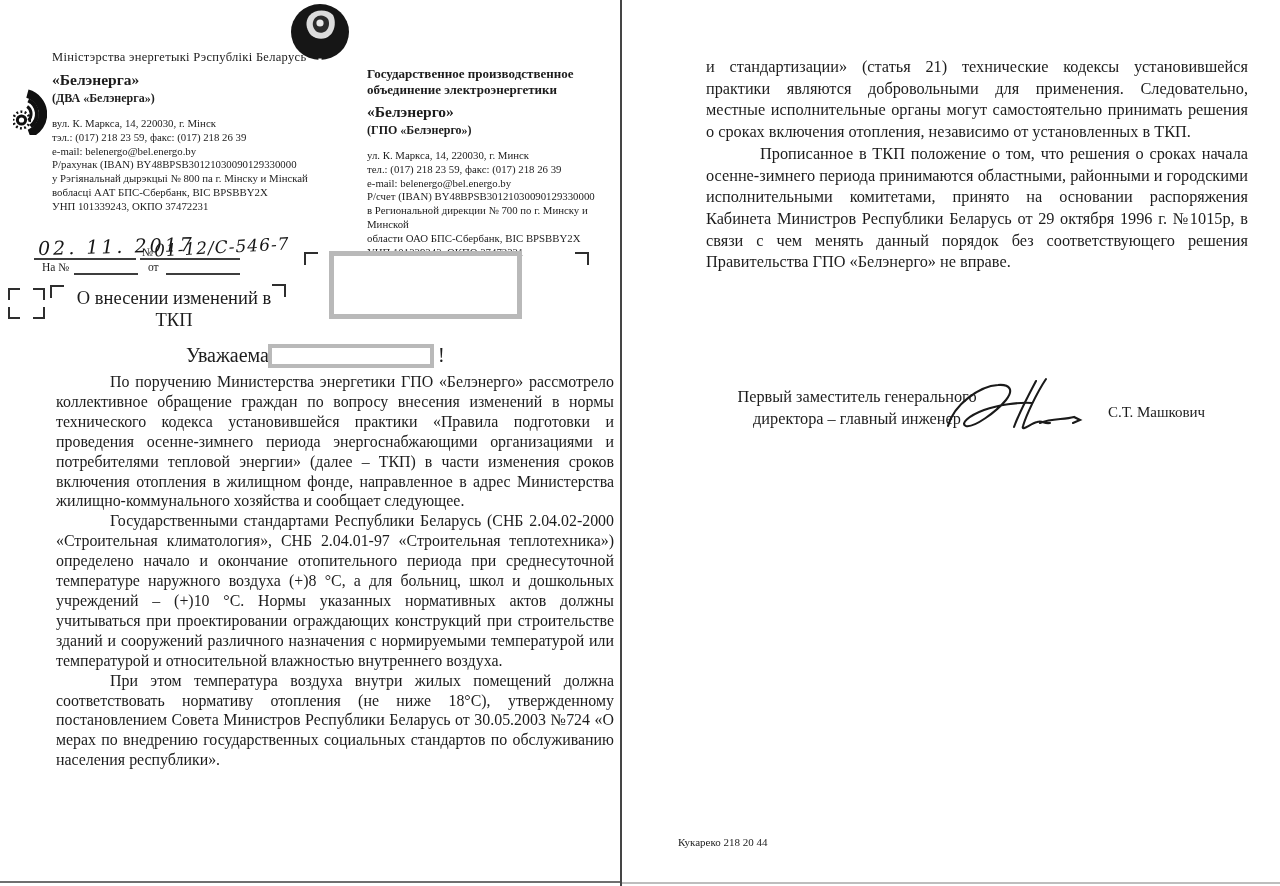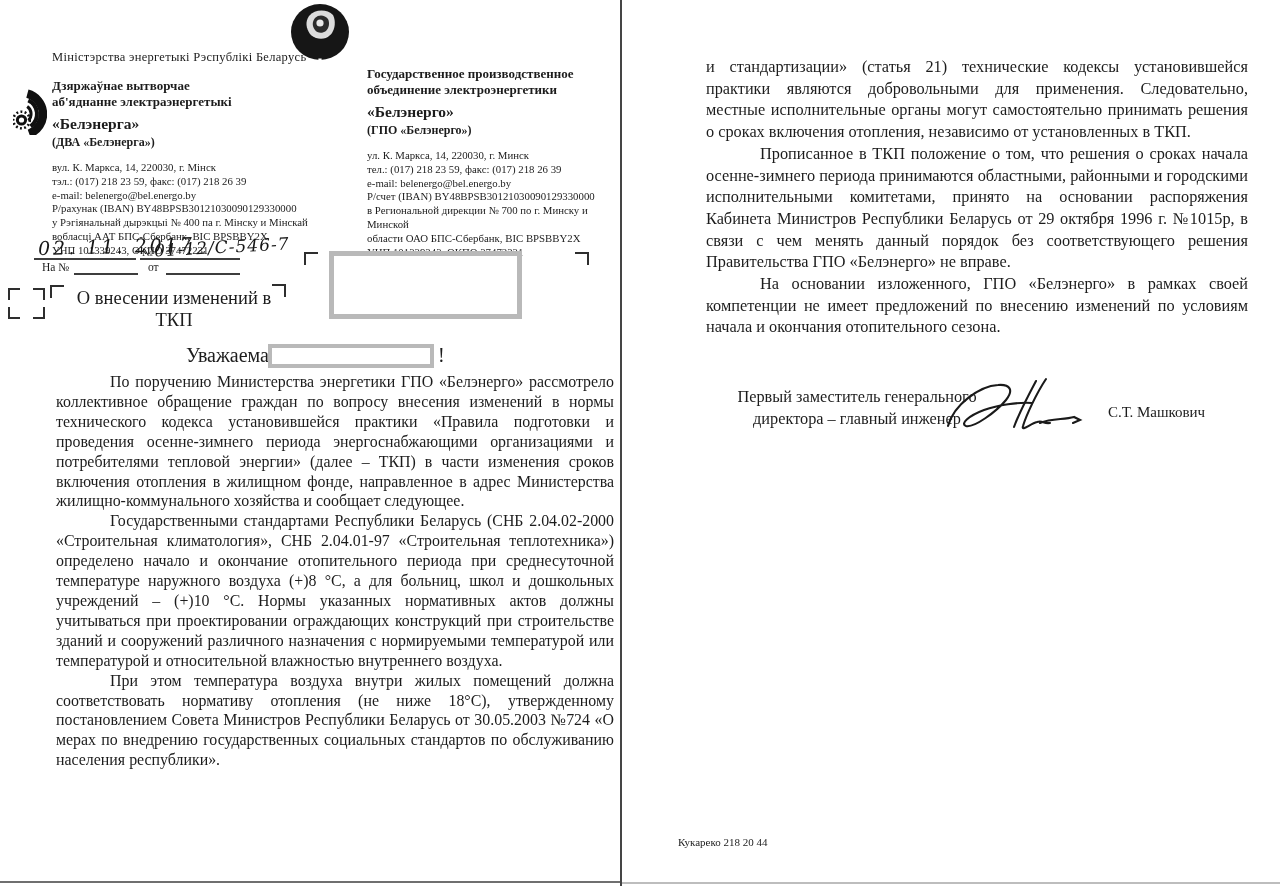--- a/index.html
+++ b/index.html
@@ -80,32 +80,28 @@
       <ellipse cx="31" cy="30" rx="29" ry="28" fill="#161616"></ellipse>
       <path d="M20 14 C26 7 38 7 44 13 C47 19 46 26 43 31 C39 37 25 38 21 32 C17 26 16 20 20 14 Z" fill="#dcdcdc"></path>
       <path d="M26 16 C30 12 36 13 39 17 C41 21 40 26 37 29 C33 32 28 31 26 28 C23 24 23 20 26 16 Z" fill="#2b2b2b"></path>
       <circle cx="31" cy="21" r="3.6" fill="#e8e8e8"></circle>
       <path d="M24 33 C28 37 36 37 40 33" stroke="#e0e0e0" stroke-width="1.6" fill="none"></path>
       <rect x="29.4" y="56.5" width="3.2" height="4" fill="#ffffff"></rect>
     </svg>
 
     <div class="lh-col" style="left:36px;top:50px;width:256px;">
       <div class="lh-ministry">Міністэрства энергетыкі Рэспублікі Беларусь</div>
-      <div class="lh-org">
-        <span>Дзяржаўнае вытворчае</span><br>
-        <span>аб'яднанне электраэнергетыкі</span>
-      </div>
       <div class="lh-name">«Белэнерга»</div>
       <div class="lh-short">(ДВА «Белэнерга»)</div>
       <div class="lh-addr">
         <span>вул. К. Маркса, 14, 220030, г. Мінск</span>
         <span>тэл.: (017) 218 23 59, факс: (017) 218 26 39</span>
         <span>e-mail: belenergo@bel.energo.by</span>
         <span>Р/рахунак (IBAN) BY48BPSB30121030090129330000</span>
-        <span>у Рэгіянальнай дырэкцыі № 400 па г. Мінску и Мінскай</span>
+        <span>у Рэгіянальнай дырэкцыі № 800 па г. Мінску и Мінскай</span>
         <span>вобласці ААТ БПС-Сбербанк, BIC BPSBBY2X</span>
         <span>УНП 101339243, ОКПО 37472231</span>
       </div>
     </div>
 
     <div class="lh-col" style="left:351px;top:53px;width:244px;">
       <div class="lh-org">
         <span>Государственное производственное</span><br>
         <span>объединение электроэнергетики</span>
       </div>
@@ -155,21 +151,20 @@
       <p>Государственными стандартами Республики Беларусь (СНБ 2.04.02-2000 «Строительная климатология», СНБ 2.04.01-97 «Строительная теплотехника») определено начало и окончание отопительного периода при среднесуточной температуре наружного воздуха (+)8 °С, а для больниц, школ и дошкольных учреждений – (+)10 °С. Нормы указанных нормативных актов должны учитываться при проектировании ограждающих конструкций при строительстве зданий и сооружений различного назначения с нормируемыми температурой или температурой и относительной влажностью внутреннего воздуха.</p>
       <p>При этом температура воздуха внутри жилых помещений должна соответствовать нормативу отопления (не ниже 18°С), утвержденному постановлением Совета Министров Республики Беларусь от 30.05.2003 №724 «О мерах по внедрению государственных социальных стандартов по обслуживанию населения республики».</p>
     </div>
   </div>
 
   <div>
 
     <div class="body-text body-2">
       <p class="noindent">и стандартизации» (статья 21) технические кодексы установившейся практики являются добровольными для применения. Следовательно, местные исполнительные органы могут самостоятельно принимать решения о сроках включения отопления, независимо от установленных в ТКП.</p>
       <p>Прописанное в ТКП положение о том, что решения о сроках начала осенне-зимнего периода принимаются областными, районными и городскими исполнительными комитетами, принято на основании распоряжения Кабинета Министров Республики Беларусь от 29 октября 1996 г. №1015р, в связи с чем менять данный порядок без соответствующего решения Правительства ГПО «Белэнерго» не вправе.</p>
-      <p>На основании изложенного, ГПО «Белэнерго» в рамках своей компетенции не имеет предложений по внесению изменений по условиям начала и окончания отопительного сезона.</p>
     </div>
 
     <div class="sig-title">
       <span>Первый заместитель генерального</span><br>
       <span>директора – главный инженер</span>
     </div>
 
     <svg class="abs" style="left:935px;top:376px;" width="160" height="62" viewBox="0 0 150 62">
       <g fill="none" stroke="#1a1a1a" stroke-width="2.1" stroke-linecap="round">
         <path d="M8 50 C14 28 40 10 58 9 C70 8 74 14 66 24 C56 36 34 52 26 50 C20 48 28 40 44 34 C58 29 78 26 92 27"></path>

